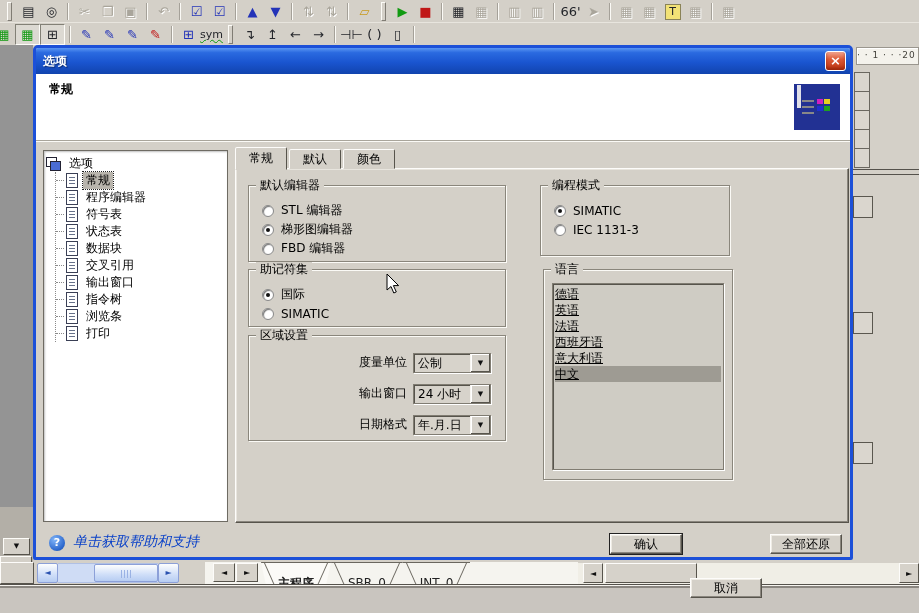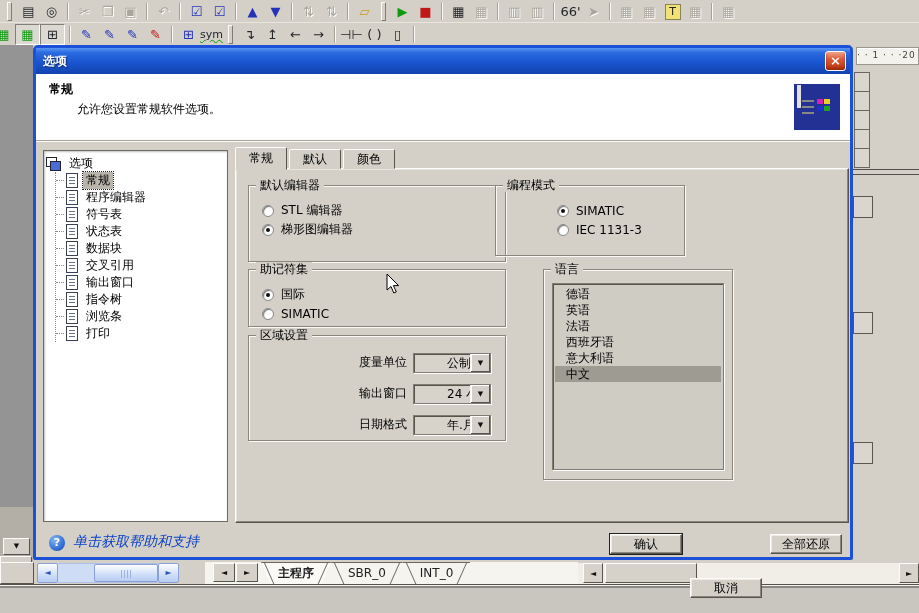--- a/index.html
+++ b/index.html
@@ -97,29 +97,29 @@
   .opts{padding-top:15px;}
   .opt{display:flex;align-items:center;gap:7px;height:19px;margin-left:13px;font-size:12px;}
   .rad{width:12px;height:12px;border-radius:50%;background:#fff;border:1px solid #888;
        box-shadow:inset 1px 1px 1px #777,inset -1px -1px 0 #fff;position:relative;flex:none;box-sizing:border-box;}
   .rdot{display:none;position:absolute;left:3px;top:3px;width:4px;height:4px;border-radius:50%;background:#111;}
   .opt.on .rdot{display:block;}
 
   
   .listbox{position:absolute;left:8px;top:13px;right:8px;bottom:9px;background:#cfccc4;
            border:1px solid #807c72;box-shadow:inset 1px 1px 0 #57544c,1px 1px 0 #fff;padding:2px;box-sizing:border-box;}
-  .litem{height:16px;line-height:16px;font-size:12px;padding:0 11px;}
+  .litem{height:16px;line-height:16px;font-size:12px;padding:0 0;text-decoration:underline;}
   .litem.on{background:#9e9b93;}
 
   
   .rrows{position:absolute;left:10px;top:16px;right:14px;}
   .rrow{display:flex;justify-content:flex-end;align-items:center;height:21px;margin-bottom:10px;gap:6px;}
   .rlab{font-size:12px;}
   .combo{display:flex;width:78px;height:20px;border:1px solid #807c72;
-         box-shadow:inset 1px 1px 0 #57544c,1px 1px 0 #fff;background:#d7d3cb;box-sizing:border-box;padding-left:29px;}
+         box-shadow:inset 1px 1px 0 #57544c,1px 1px 0 #fff;background:#d7d3cb;box-sizing:border-box;}
   .cval{flex:1;font-size:12px;line-height:18px;padding-left:4px;white-space:nowrap;overflow:hidden;}
   .cbtn{width:19px;background:#d4d0c8;font-size:7px;line-height:18px;text-align:center;color:#111;
         border-left:1px solid #f8f6f2;box-shadow:inset -1px -1px 0 #57544c,inset 1px 1px 0 #fff;}
 
   
   .hico{position:absolute;left:13px;top:487px;width:16px;height:16px;border-radius:50%;
         background:radial-gradient(circle at 35% 30%,#7fb4f8,#2a66cc 70%,#184a9c);color:#fff;
         font-weight:bold;font-size:11px;text-align:center;line-height:16px;}
   .htext{position:absolute;left:37px;top:485px;font-size:14px;color:#0a41c8;font-style:italic;}
   .btn{position:absolute;width:72px;height:20px;background:#d4d0c8;font-size:12px;color:#000;padding:0;
@@ -138,21 +138,21 @@
   .xptrack{flex:1;background:#cfdcf5;border-top:1px solid #b0c0e4;border-bottom:1px solid #b0c0e4;position:relative;}
   .xpthumb{position:absolute;left:36px;top:0;width:64px;height:18px;border:1px solid #8ca0d8;border-radius:2px;
            background:linear-gradient(180deg,#fdfefe,#cfdef8 60%,#b7cdf2);box-sizing:border-box;}
   .xpthumb::after{content:"";position:absolute;left:50%;top:5px;margin-left:-5px;width:10px;height:8px;
            background:repeating-linear-gradient(90deg,#9ab2e4 0 1px,transparent 1px 3px);}
   .tabstrip{position:absolute;left:205px;top:0;width:373px;height:22px;background:#f5f4ef;}
   .pbtn{position:absolute;top:1px;width:22px;height:19px;background:#d6d2ca;font-size:8px;text-align:center;line-height:18px;color:#111;
         border:1px solid;border-color:#fdfcfa #57544c #57544c #fdfcfa;box-sizing:border-box;}
   .pbtn.p1{left:8px;} .pbtn.p2{left:31px;}
   .stabs{position:absolute;left:56px;top:0;height:22px;display:flex;}
-  .stab{position:relative;height:21px;line-height:21px;padding:0 17px;font-size:12px;color:#222;
+  .stab{position:relative;height:21px;line-height:21px;padding:10px 17px;font-size:12px;color:#222;
         border-top:1px solid #6a675f;clip-path:polygon(0 0,100% 0,calc(100% - 9px) 100%,9px 100%);}
   .stab .eL,.stab .eR{position:absolute;top:0;height:100%;width:1px;background:#6a675f;}
   .stab .eL{left:3px;transform:skewX(24deg);transform-origin:top;}
   .stab .eR{right:3px;transform:skewX(-24deg);transform-origin:top;}
   .stab.on{font-weight:bold;background:#fbfaf7;}
   .csb{position:absolute;left:578px;top:1px;width:341px;height:21px;background:#f0eee6;}
   .cbtnL,.cbtnR{position:absolute;top:0;width:20px;height:20px;background:#d6d2ca;font-size:8px;text-align:center;line-height:19px;color:#111;
         border:1px solid;border-color:#fdfcfa #57544c #57544c #fdfcfa;box-sizing:border-box;}
   .cbtnL{left:5px;} .cbtnR{right:0;}
   .cthumb{position:absolute;left:27px;top:0;width:92px;height:20px;background:#d6d2ca;
@@ -258,21 +258,20 @@
   </div>
 
   <div id="dialog">
     <div class="titlebar">
       <span class="tbtitle">选项</span>
       <span class="closebtn">×</span>
     </div>
 
     <div class="hdr">
       <span class="hdrtitle">常规</span>
-      <span class="hdrdesc">允许您设置常规软件选项。</span>
       <span class="hdricon"><span class="hi2"></span></span>
     </div>
 
     <div class="treebox">
       <div class="troot">
         <i class="rico"></i>
         <span class="tlab">选项</span>
       </div>
       <div class="tkids">
 
@@ -345,24 +344,28 @@
             <span>STL 编辑器</span>
           </label>
 
           <label class="opt on">
             <i class="rad">
               <i class="rdot"></i>
             </i>
             <span>梯形图编辑器</span>
           </label>
 
-        </div>
-    </div>
-
-    <div class="grp" style="left:459px;top:137px;width:190px;height:71px;padding-left:48px;">
+          <label class="opt">
+            <i class="rad"></i>
+            <span>FBD 编辑器</span>
+          </label>
+        </div>
+    </div>
+
+    <div class="grp" style="left:504px;top:137px;width:190px;height:71px;">
       <span class="gtitle">编程模式</span>
       <div class="opts">
 
           <label class="opt on">
             <i class="rad">
               <i class="rdot"></i>
             </i>
             <span>SIMATIC</span>
           </label>
 

